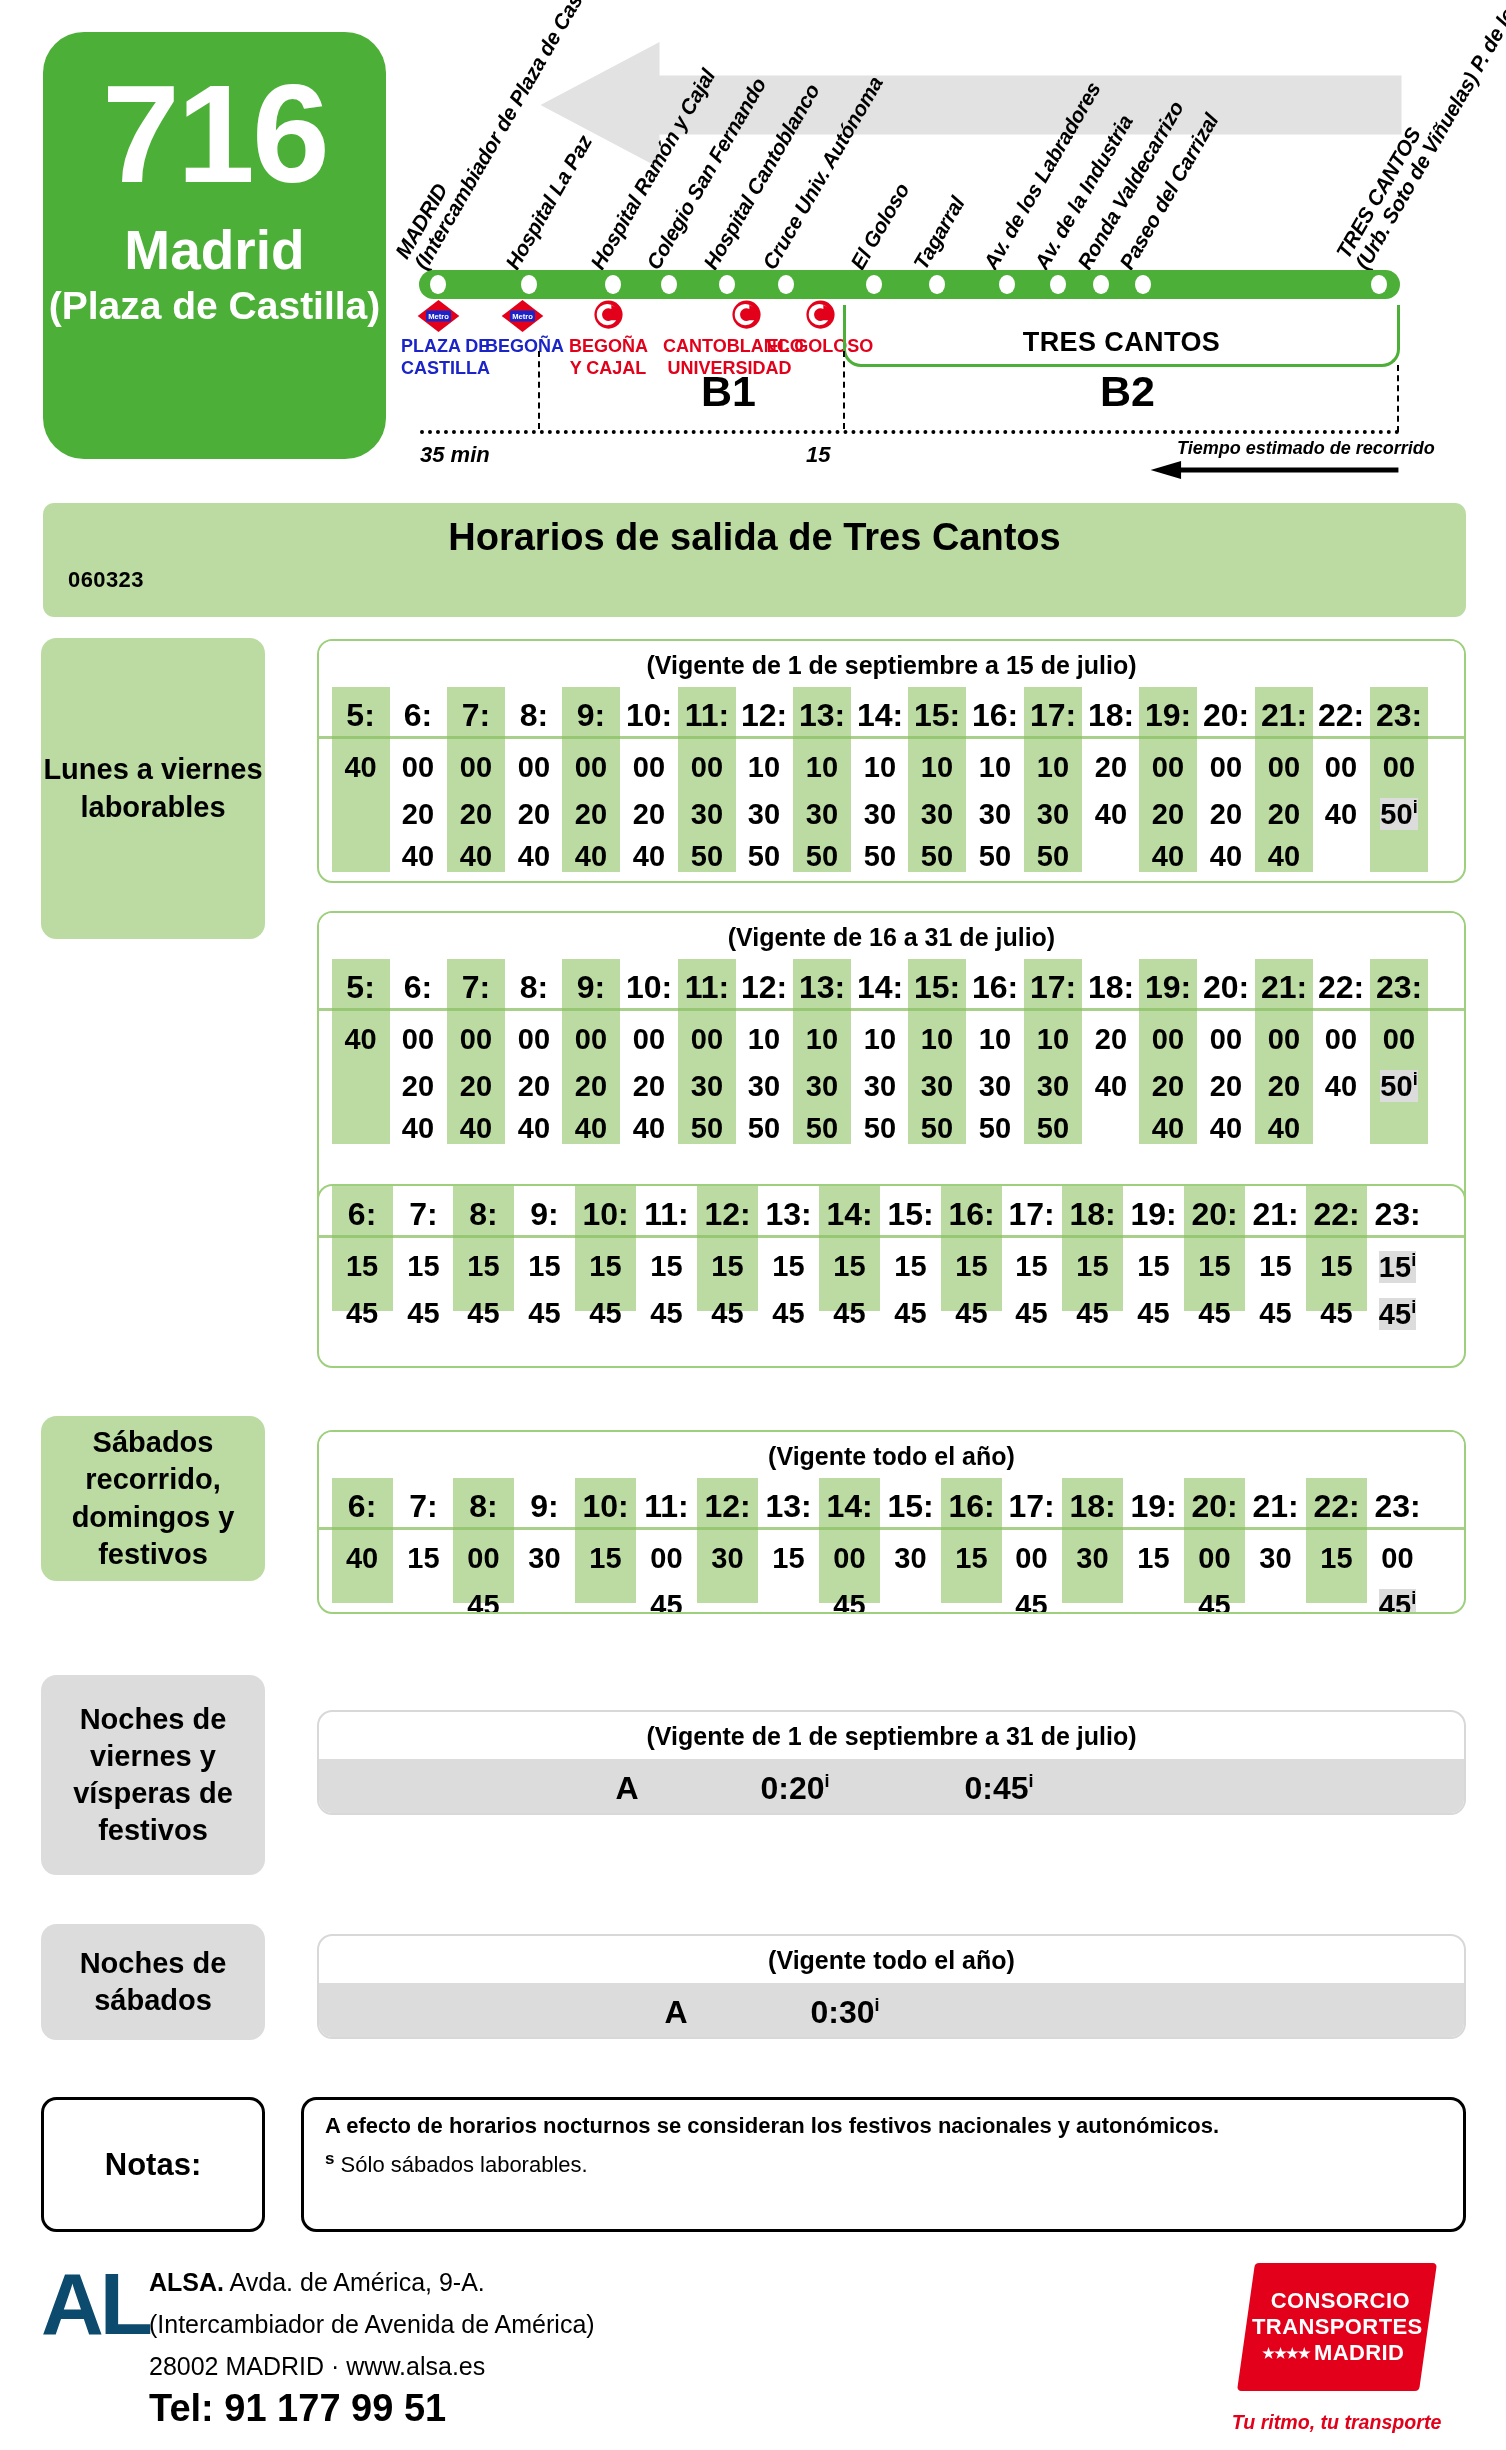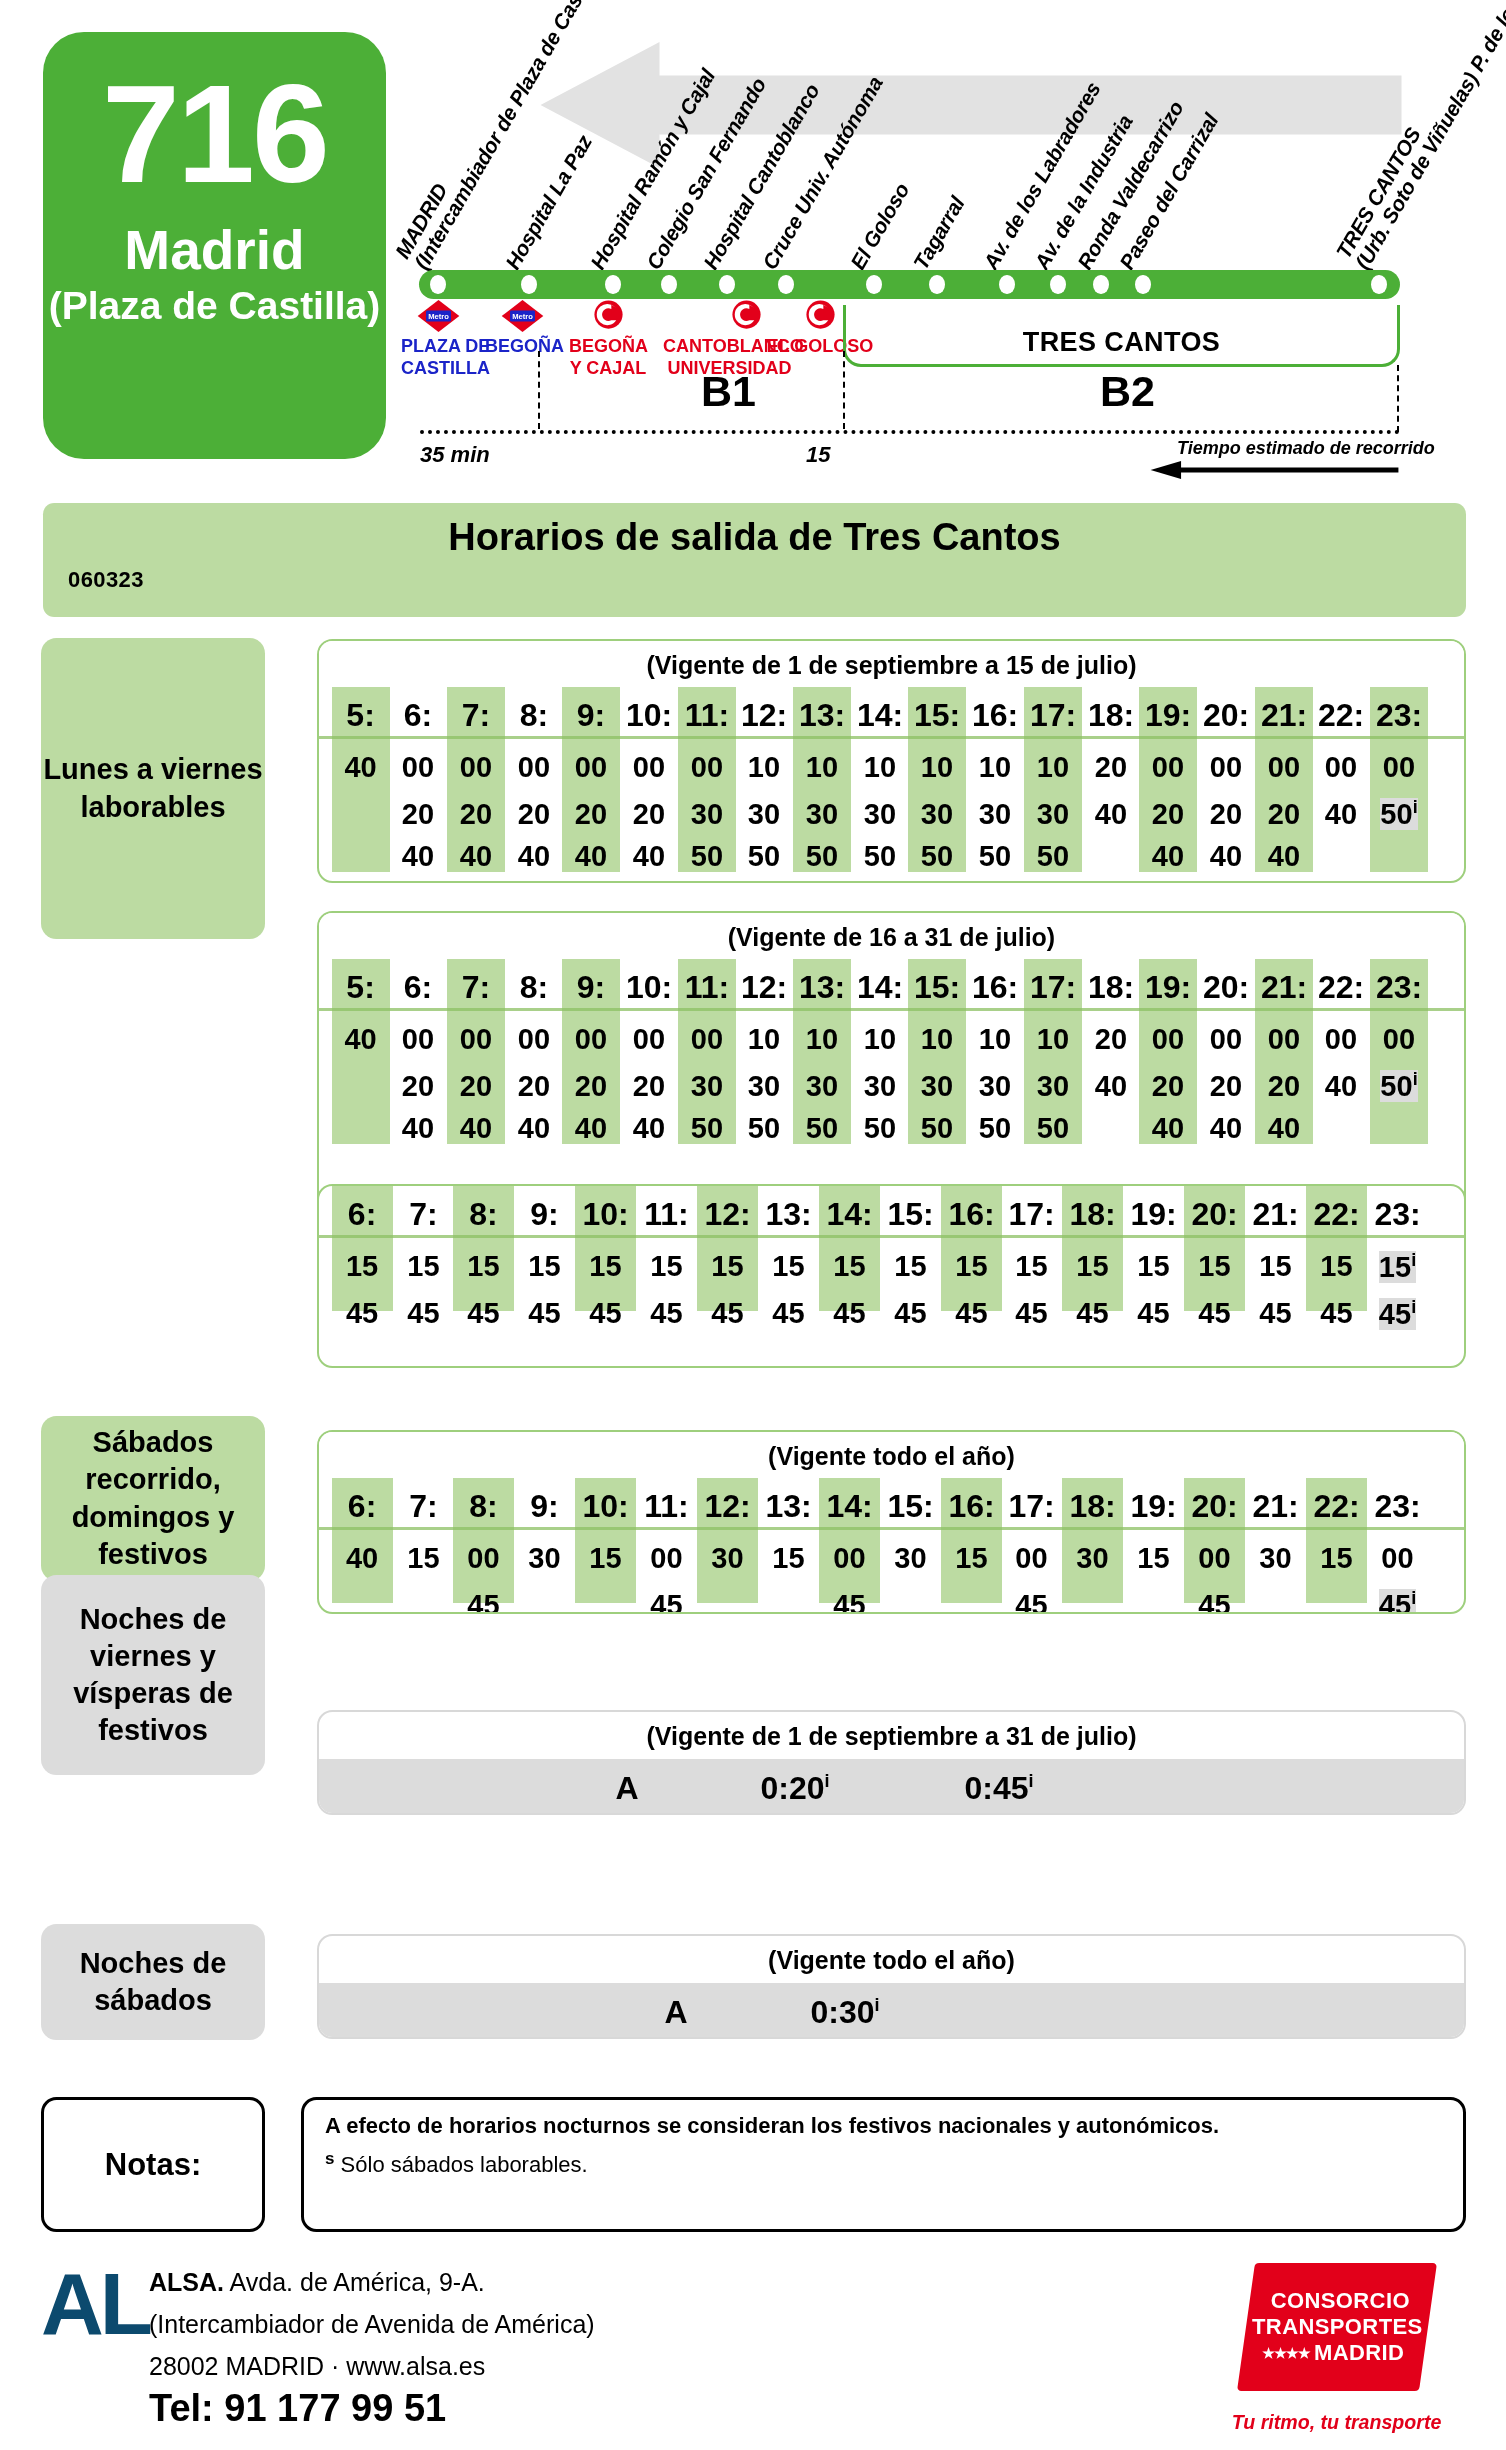--- a/index.html
+++ b/index.html
@@ -324,21 +324,21 @@
   <div class="code">060323</div>
   <div class="t1">Horarios de salida de Tres Cantos</div>
 </div>
 
 <div class="daypill" style="top:638px;height:301px">
   <span>Lunes a viernes laborables</span>
 </div>
 <div class="daypill" style="top:1416px;height:165px">
   <span>Sábados recorrido, domingos y festivos</span>
 </div>
-<div class="daypill grey" style="top:1575px;height:200px">
+<div class="daypill grey" style="top:1675px;height:200px">
   <span>Noches de viernes y vísperas de festivos</span>
 </div>
 <div class="daypill grey" style="top:1924px;height:116px">
   <span>Noches de sábados</span>
 </div>
 
 <div class="card" id="card0" style="top:639px;height:244px">
     <div class="cap">(Vigente de 1 de septiembre a 15 de julio)</div>
     <div class="grid" style="height: 185px;">
       <div class="col green" style="left: 12.6px; width: 58px;"></div>

